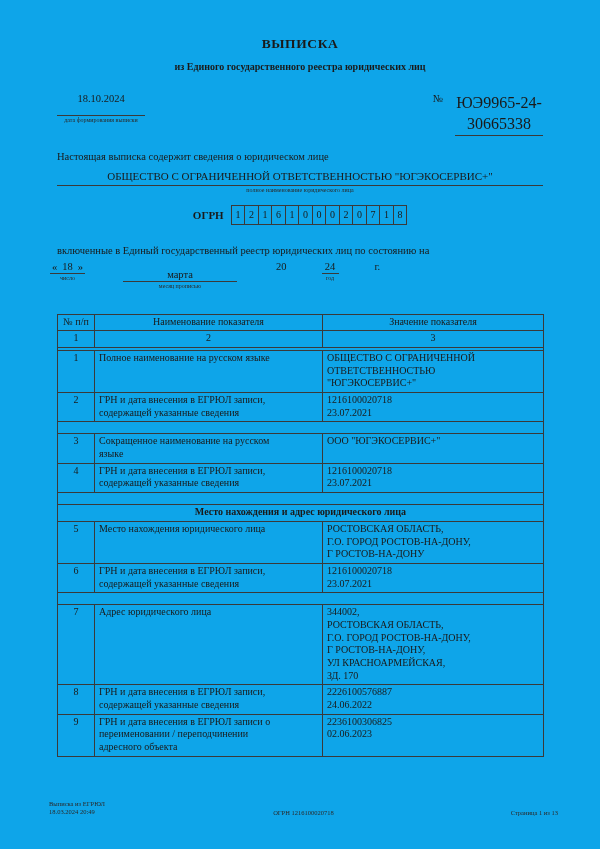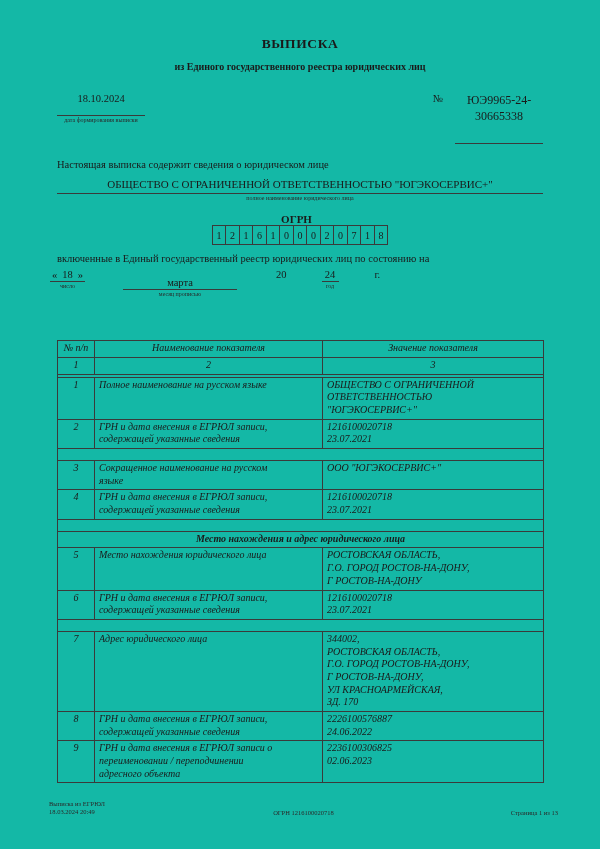--- a/index.html
+++ b/index.html
@@ -1,62 +1,62 @@
 <!DOCTYPE html>
 <html><head>
 <meta charset="utf-8">
 <style>
   html,body { margin:0; padding:0; background:#ffffff; }
   .page {
     position:relative;
     width:600px; height:849px;
     box-sizing:border-box;
     padding:36px 57px 0 57px;
-    background:#14b8a6;
+    background:#0ea5e9;
     font-family:"Liberation Serif","DejaVu Serif",serif;
     color:#1a1a1a;
     overflow:hidden;
   }
   .doc-title { text-align:center; font-weight:bold; font-size:13.5px; letter-spacing:.6px; }
   .doc-subtitle { text-align:center; font-weight:bold; font-size:10px; margin-top:9px; }
 
   .head-row { margin-top:21px; display:flex; justify-content:space-between; align-items:flex-start; }
   .date-block { width:88px; }
   .date-value { font-size:10.5px; text-align:center; padding-bottom:11px; border-bottom:1px solid #3a3a3a; }
   .tiny-cap { font-size:6px; text-align:center; margin-top:1px; color:#2a2a2a; }
   .num-block { display:flex; align-items:flex-start; }
   .num-label { font-size:10.5px; margin-right:12px; }
-  .num-value { width:88px; font-size:12px; text-align:center; line-height:1.3; border-bottom:1px solid #3a3a3a; padding-bottom:19px; }
+  .num-value { width:88px; font-size:16px; text-align:center; line-height:1.3; border-bottom:1px solid #3a3a3a; padding-bottom:0; }
 
   .intro-line { margin-top:15px; font-size:10.5px; }
   .company-name { margin-top:8px; text-align:center; font-size:11px; white-space:nowrap; border-bottom:1px solid #3a3a3a; padding-bottom:3px; }
 
-  .ogrn-row { margin-top:12px; display:flex; justify-content:center; align-items:center;flex-direction:column; }
+  .ogrn-row { margin-top:12px; display:flex; justify-content:center; align-items:center; }
   .ogrn-label { font-weight:bold; font-size:11px; margin-right:7px; }
   .ogrn-boxes { display:flex; }
   .ogrn-box {
     width:12.5px; height:18px; border:1px solid #3a3a3a; margin-left:-1px;
     display:flex; align-items:center; justify-content:center; font-size:10px;
   }
   .ogrn-box:first-child { margin-left:0; }
 
-  .intro-line2 { margin-top:8px; font-size:10.5px; }
+  .intro-line2 { margin-top:20px; font-size:10.5px; }
 
   .date-words { margin-top:5px; margin-left:-7px; display:flex; align-items:flex-start; font-size:10.5px;gap:32px; }
   .dw-group { text-align:center; }
   .dw-top { border-bottom:1px solid #3a3a3a; padding:0 2px 1px 2px; }
   .dw-day { margin:0 5px; }
   .dw-g1 { min-width:30px; }
   .dw-month { width:114px; margin-left:6px; }
   .dw-month .dw-top { padding-bottom:1px;margin-top:8px; }
   .dw-static { margin-left:7px; }
   .dw-year { width:17px; margin-left:3px; }
   .dw-suffix { margin-left:4px; }
 
-  .info-table { margin-top:43px; border-collapse:collapse; table-layout:fixed; width:486px; font-size:10px;font-style:italic; }
+  .info-table { margin-top:25px; border-collapse:collapse; table-layout:fixed; width:486px; font-size:10px; }
   .info-table td {
     border:1px solid #3a3a3a; padding:1px 4px 2px 4px;
     vertical-align:top; line-height:1.27; overflow:hidden;
   }
   .c { text-align:center; }
   .num-cell { text-align:center; }
   .name-cell, .value-cell { white-space:pre-line; }
   .section-cell { text-align:center; font-weight:bold; }
   .spacer-cell { height:11px; padding:0 !important; }
   .spacer-cell.small { height:2px; }

